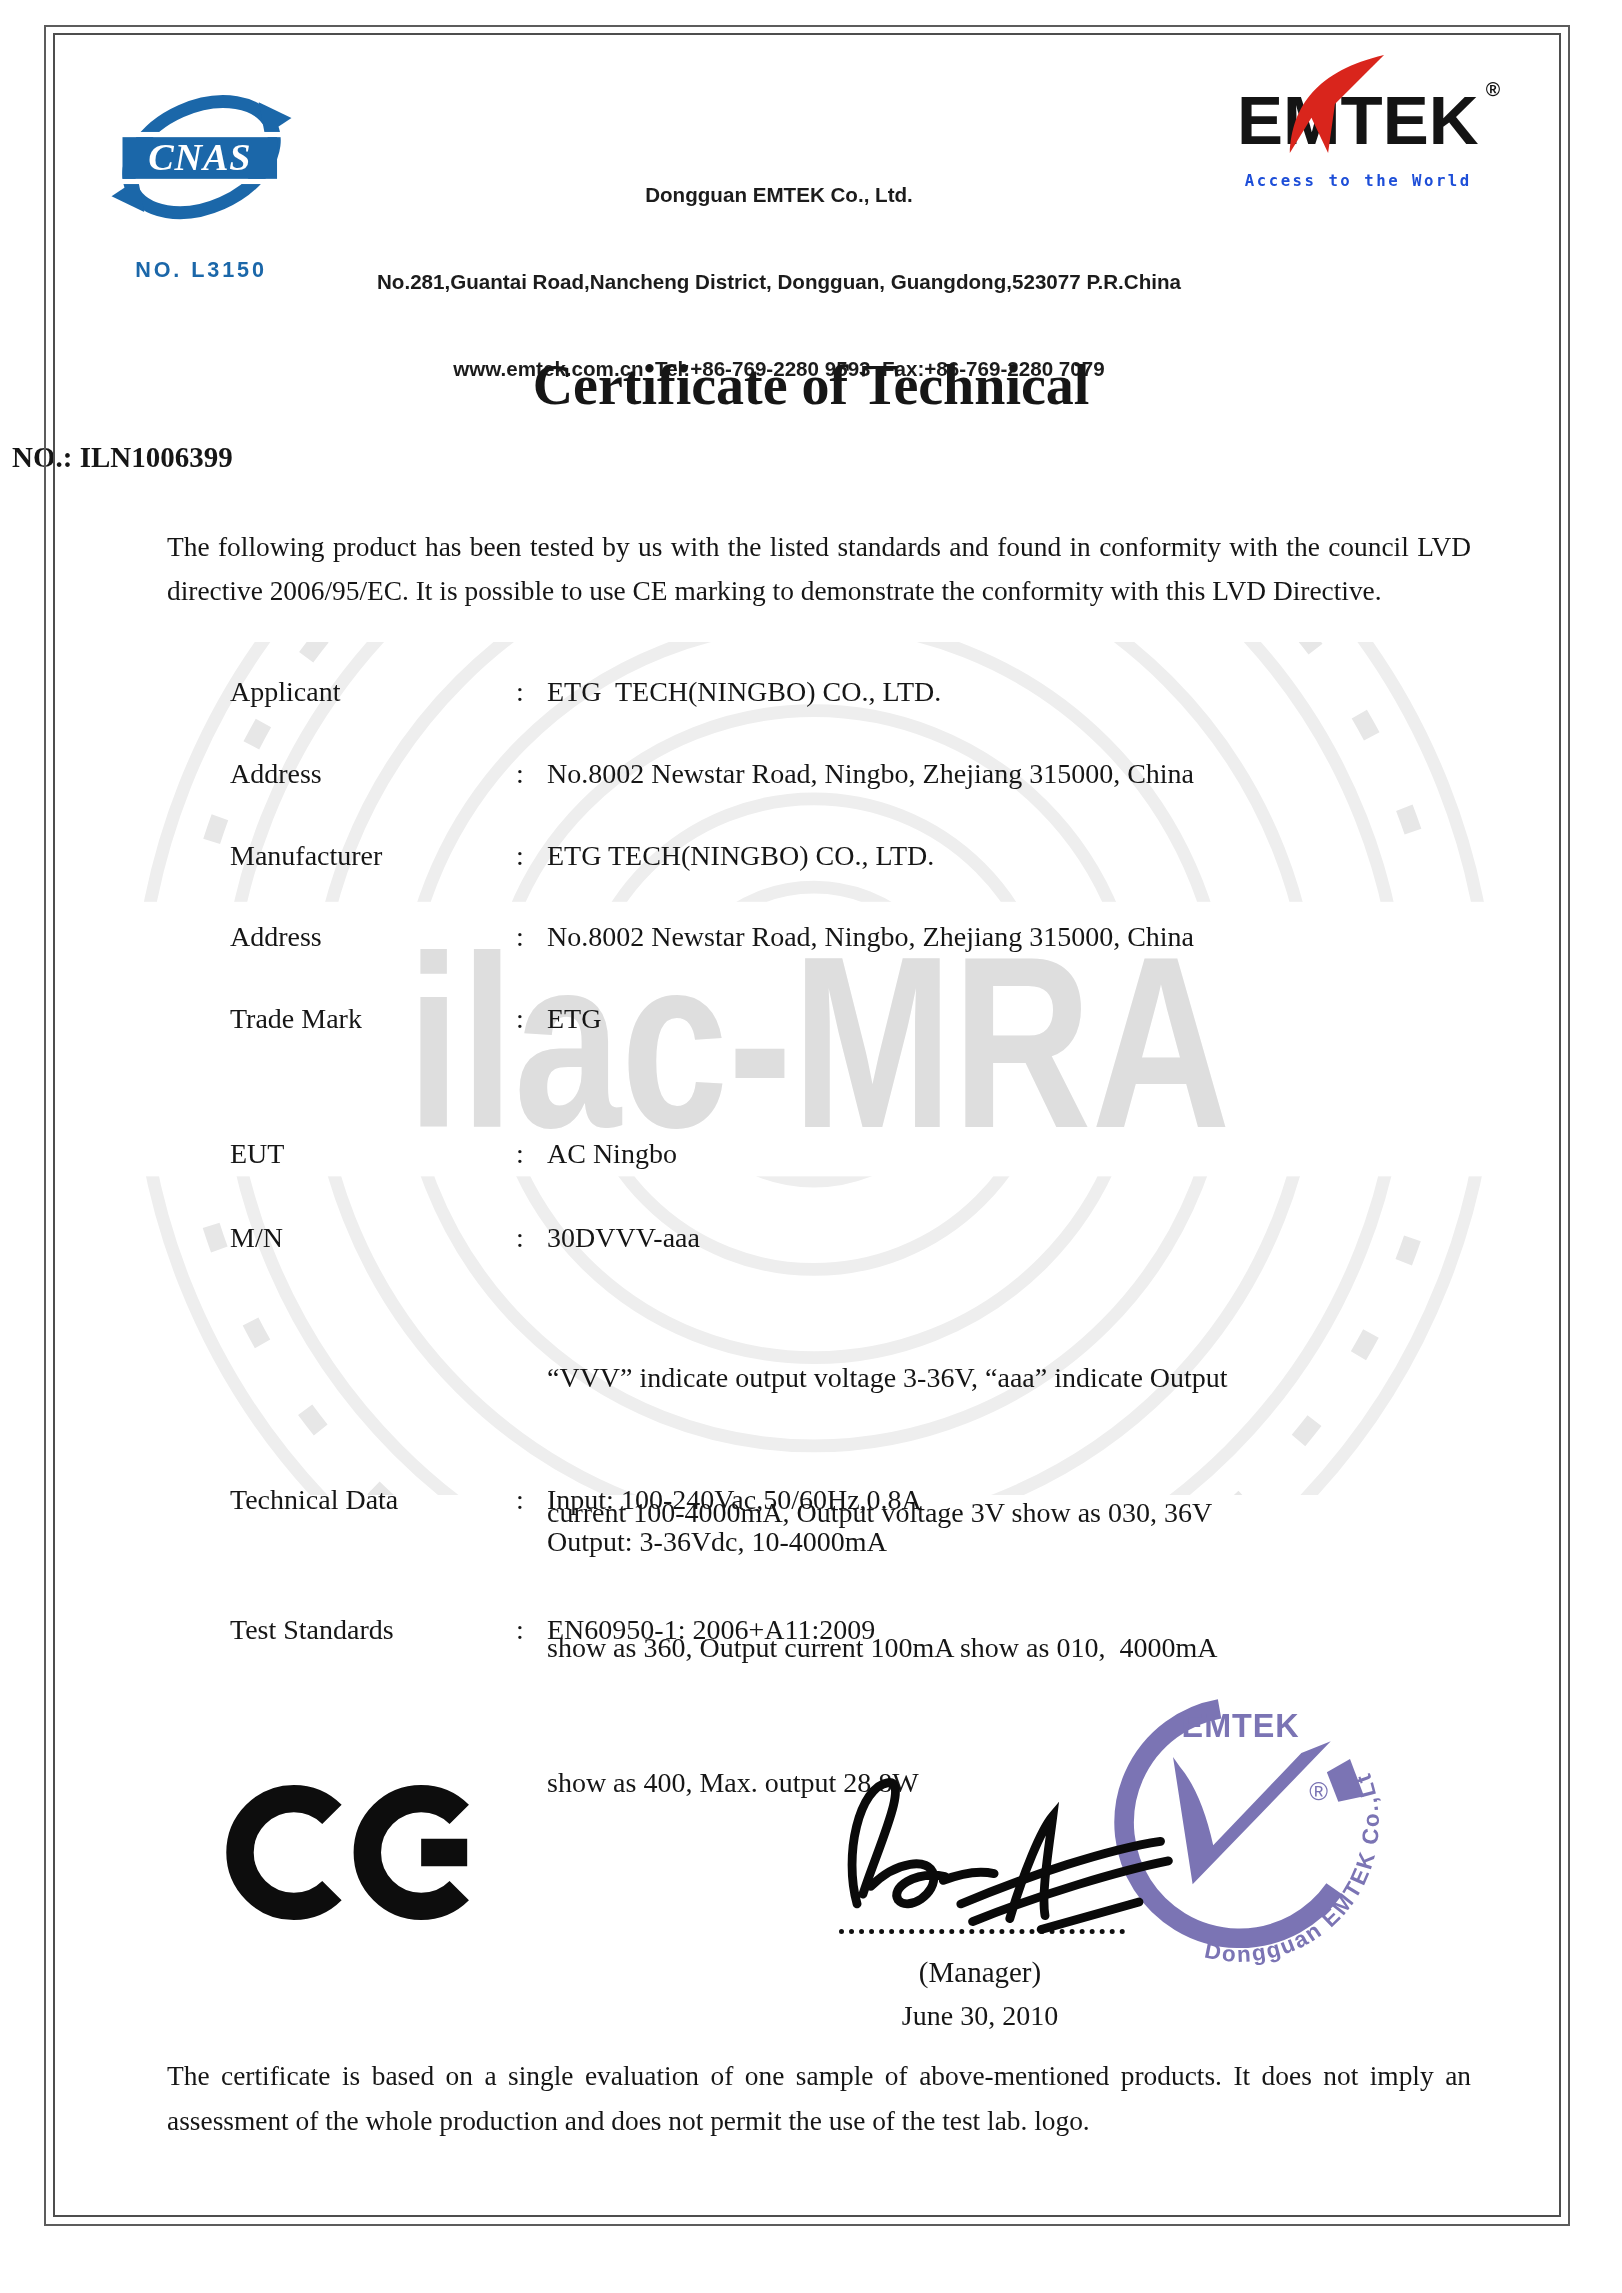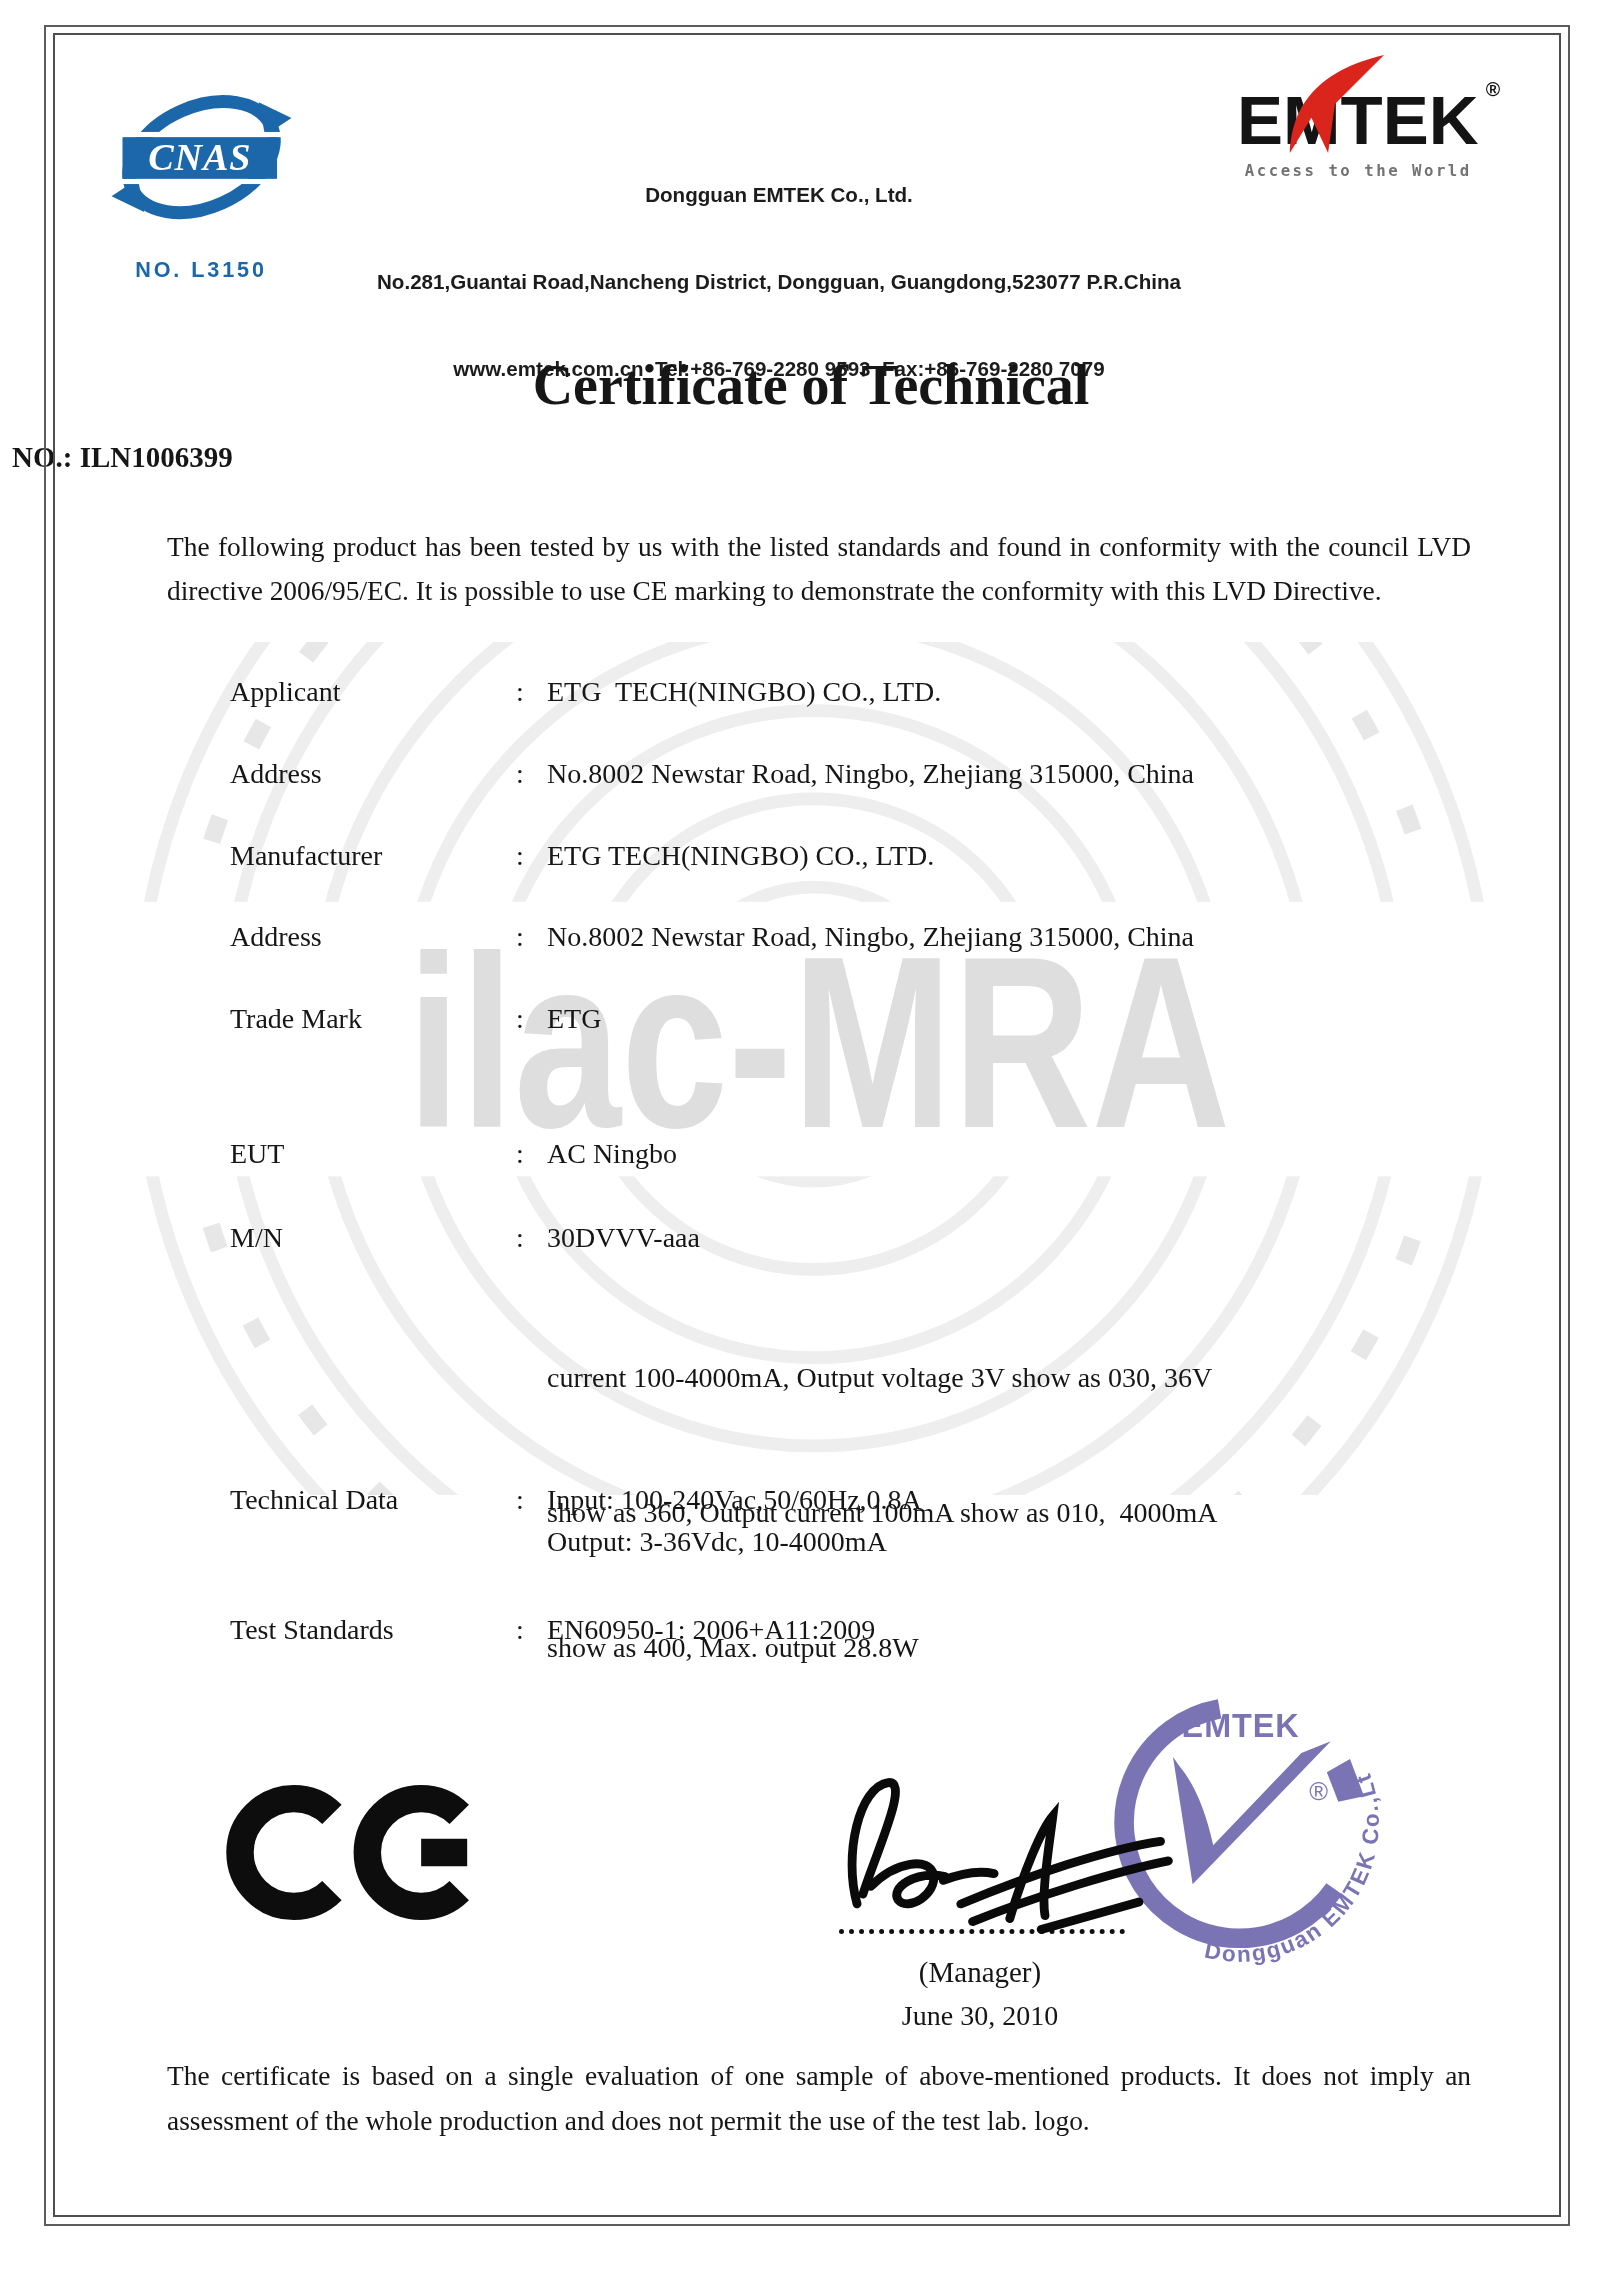--- a/index.html
+++ b/index.html
@@ -20,21 +20,21 @@
   .company{position:absolute;top:122px;right:402px;width:882px;text-align:center;z-index:2;
     font-family:"Liberation Sans",sans-serif;font-weight:bold;font-size:20.6px;line-height:29px;
     color:#1c1c1c;white-space:pre-wrap;}
   .emtek-logo{position:absolute;left:1237px;top:86px;width:343px;z-index:2;}
   .emtek-text-wrap{position:relative;display:inline-block;}
   .emtek-text{font-family:"Liberation Sans",sans-serif;font-weight:900;font-size:69px;
     letter-spacing:0px;color:#141414;line-height:1;}
   .emtek-reg{position:absolute;right:-21.6px;top:-7.8px;font-size:19.6px;font-family:"Liberation Sans",sans-serif;font-weight:bold;color:#141414;}
   .emtek-swoosh{position:absolute;left:37px;top:-31px;width:118px;height:104px;}
   .emtek-tagline{font-family:"DejaVu Sans Mono",monospace;font-weight:bold;font-size:15.7px;
-    letter-spacing:2.5px;color:#737373;margin-top:6px;padding-left:7.8px;}
+    letter-spacing:2.5px;color:#1d4ed8;margin-top:16px;padding-left:7.8px;}
   
   .title{position:absolute;left:0;top:353px;width:1622px;text-align:center;z-index:2;
     font-size:56px;font-weight:bold;letter-spacing:0px;}
   .cert-no{position:absolute;left:0;top:441px;width:1622px;z-index:2;
     font-size:29px;font-weight:bold;margin-left:12px;}
   
   .intro{position:absolute;left:167px;top:525px;width:1304px;z-index:2;
     font-size:27.4px;line-height:44px;text-align:justify;}
   .footer{position:absolute;left:167px;top:2054px;width:1304px;z-index:2;
     font-size:27.4px;line-height:45px;text-align:justify;}
@@ -147,20 +147,21 @@
     <span class="flabel">EUT</span>
     <span class="fcolon">:</span>
     <span class="fvalue">AC Ningbo</span>
   </div>
   <div class="frow r6">
     <span class="flabel">M/N</span>
     <span class="fcolon">:</span>
     <span class="fvalue">30DVVV-aaa</span>
   </div>
   <div class="mn-desc">
+    <div>“VVV” indicate output voltage 3-36V, “aaa” indicate Output</div>
     <div>current 100-4000mA, Output voltage 3V show as 030, 36V</div>
     <div>show as 360, Output current 100mA show as 010,  4000mA</div>
     <div>show as 400, Max. output 28.8W</div>
   </div>
   <div class="frow r7">
     <span class="flabel">Technical Data</span>
     <span class="fcolon">:</span>
     <span class="fvalue">Input: 100-240Vac,50/60Hz,0.8A</span>
   </div>
   <div class="tech2">Output: 3-36Vdc, 10-4000mA</div>

